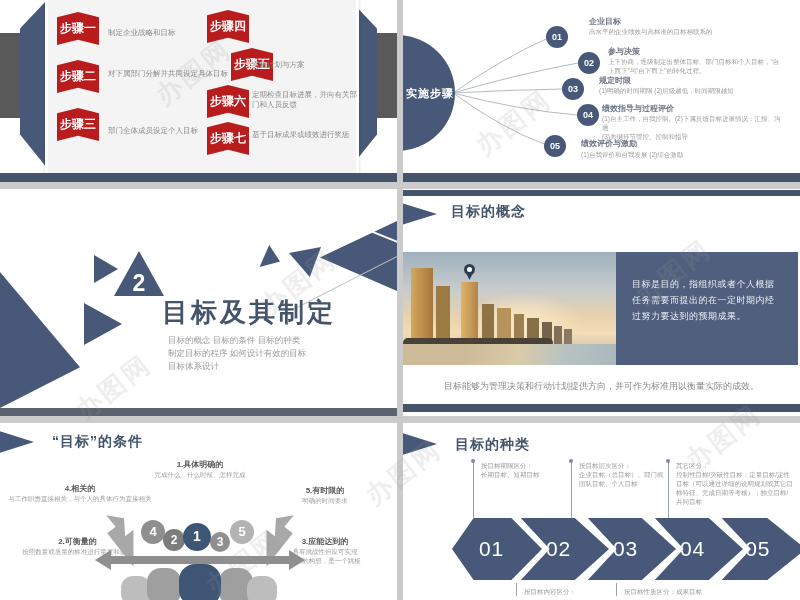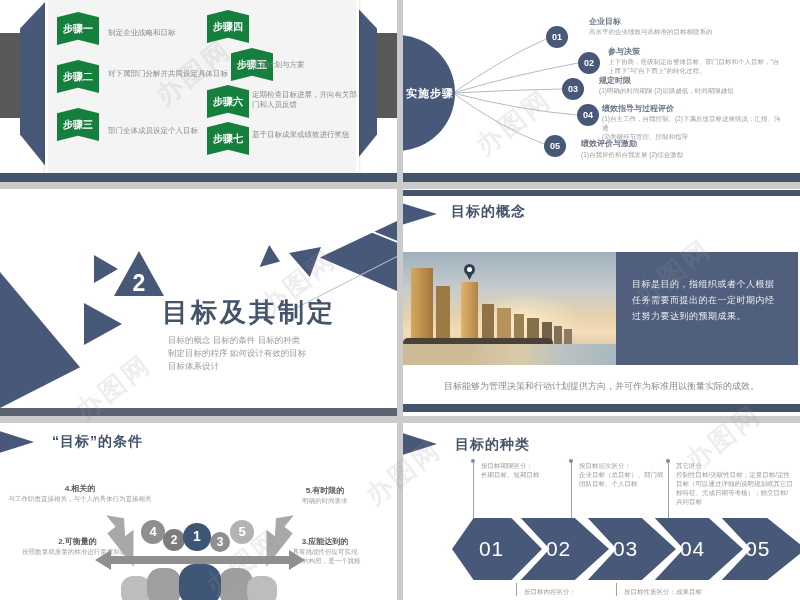--- a/index.html
+++ b/index.html
@@ -3,22 +3,22 @@
 <meta charset="utf-8">
 <style>
   html,body{margin:0;padding:0;}
   body{font-family:"Liberation Sans","DejaVu Sans",sans-serif;}
   #stage{position:relative;width:800px;height:600px;background:#cbcbcb;overflow:hidden;}
   .slide{position:absolute;background:#ffffff;overflow:hidden;}
   .abs{position:absolute;}
   .bar{position:absolute;left:0;width:100%;background:#44546A;}
   .blue{background:#485878;}
   .gray-band{position:absolute;background:#595959;}
-  .badge{position:absolute;width:42px;height:33px;background:#15803d;color:#fff;
-         font-size:10px;font-weight:bold;display:flex;align-items:center;justify-content:center;
+  .badge{position:absolute;width:42px;height:33px;background:#b91c1c;color:#fff;
+         font-size:12px;font-weight:bold;display:flex;align-items:center;justify-content:center;
          clip-path:polygon(0 16%,50% 0,100% 16%,100% 100%,50% 84%,0 100%);}
   .step-text{position:absolute;font-size:7.5px;line-height:10px;color:#8a8a8a;}
   .num-circle{position:absolute;width:22px;height:22px;border-radius:50%;background:#485878;
               color:#fff;font-size:9px;font-weight:bold;display:flex;align-items:center;justify-content:center;}
   .impl-head{position:absolute;font-size:8px;font-weight:bold;color:#6d7789;}
   .impl-desc{position:absolute;font-size:6.5px;line-height:9px;color:#9c9c9c;white-space:pre-line;}
   .tri-right{clip-path:polygon(0 0,100% 50%,0 100%);}
   .title-arrow{position:absolute;background:#485878;clip-path:polygon(0 0,100% 50%,0 100%);}
   .title-arrow-outline{position:absolute;background:#ffffff;clip-path:polygon(0 0,100% 50%,0 100%);box-shadow:0 0 2px rgba(0,0,0,.2);}
   .slide-title{position:absolute;font-size:14px;font-weight:bold;color:#44546A;letter-spacing:1px;}
@@ -170,20 +170,24 @@
     </div>
     <div class="abs" style="left:0;top:191px;width:100%;text-align:center;font-size:9px;color:#8a8a8a;">目标能够为管理决策和行动计划提供方向，并可作为标准用以衡量实际的成效。</div>
     <div class="bar" style="top:215px;height:8px;"></div>
   </div>
 
   <div class="slide" style="left:0;top:423px;width:397px;height:177px;">
     <div class="title-arrow-outline" style="left:-10px;top:2px;width:50px;height:34px;"></div>
     <div class="title-arrow" style="left:-10px;top:5px;width:44px;height:28px;"></div>
     <div class="slide-title" style="left:52px;top:10px;">“目标”的条件</div>
 
+    <div class="cond-item" style="left:130px;top:36px;width:140px;">
+      <div class="cond-head">1.具体明确的</div>
+      <div class="cond-desc">完成什么、什么时候、怎样完成</div>
+    </div>
     <div class="cond-item" style="left:0px;top:60px;width:160px;">
       <div class="cond-head">4.相关的</div>
       <div class="cond-desc">与工作职责直接相关，与个人的具体行为直接相关</div>
     </div>
     <div class="cond-item" style="left:255px;top:62px;width:140px;">
       <div class="cond-head">5.有时限的</div>
       <div class="cond-desc">明确的时间要求</div>
     </div>
     <div class="cond-item" style="left:5px;top:113px;width:145px;">
       <div class="cond-head">2.可衡量的</div>

